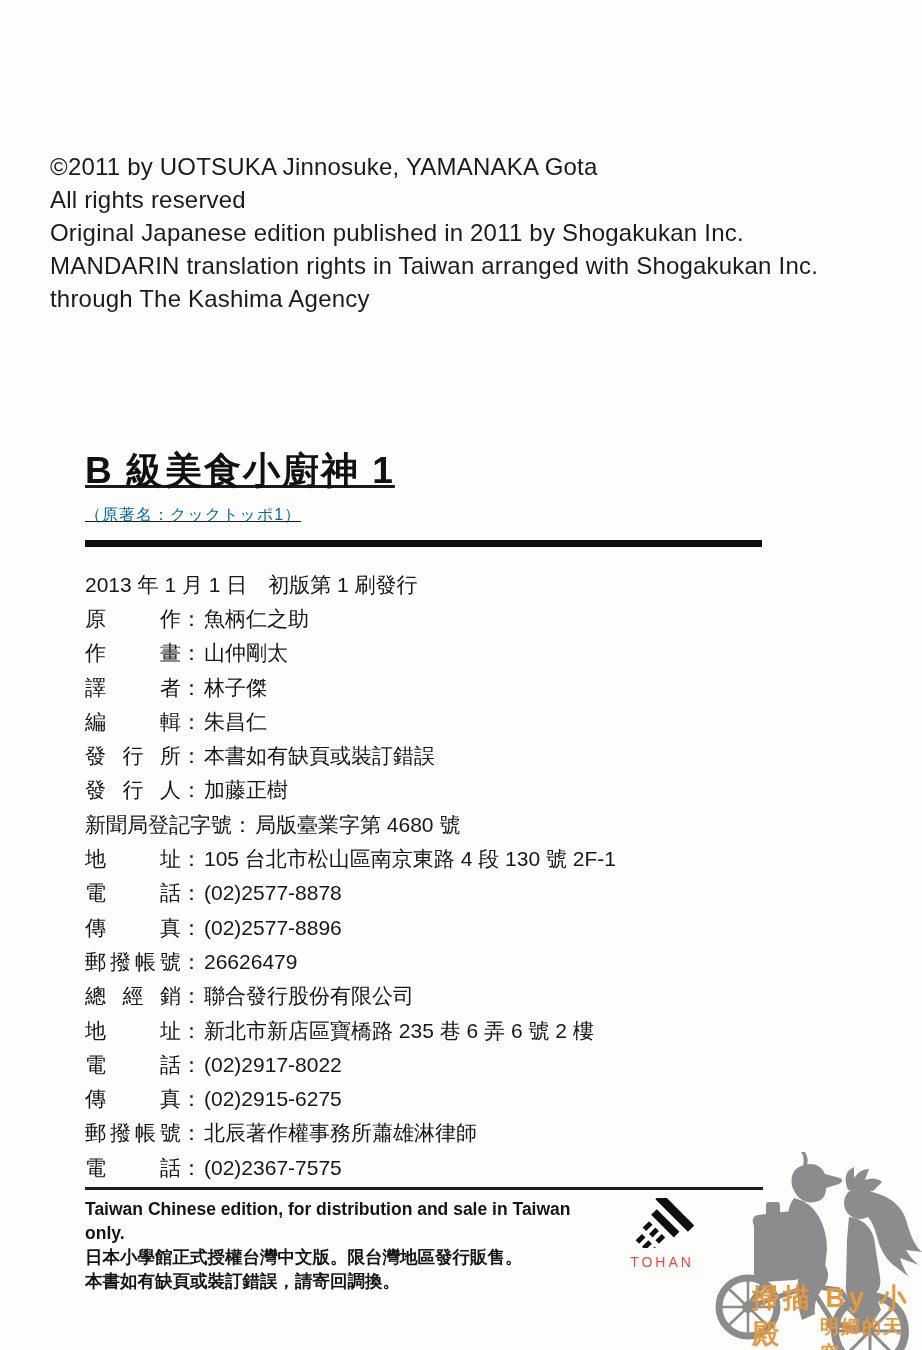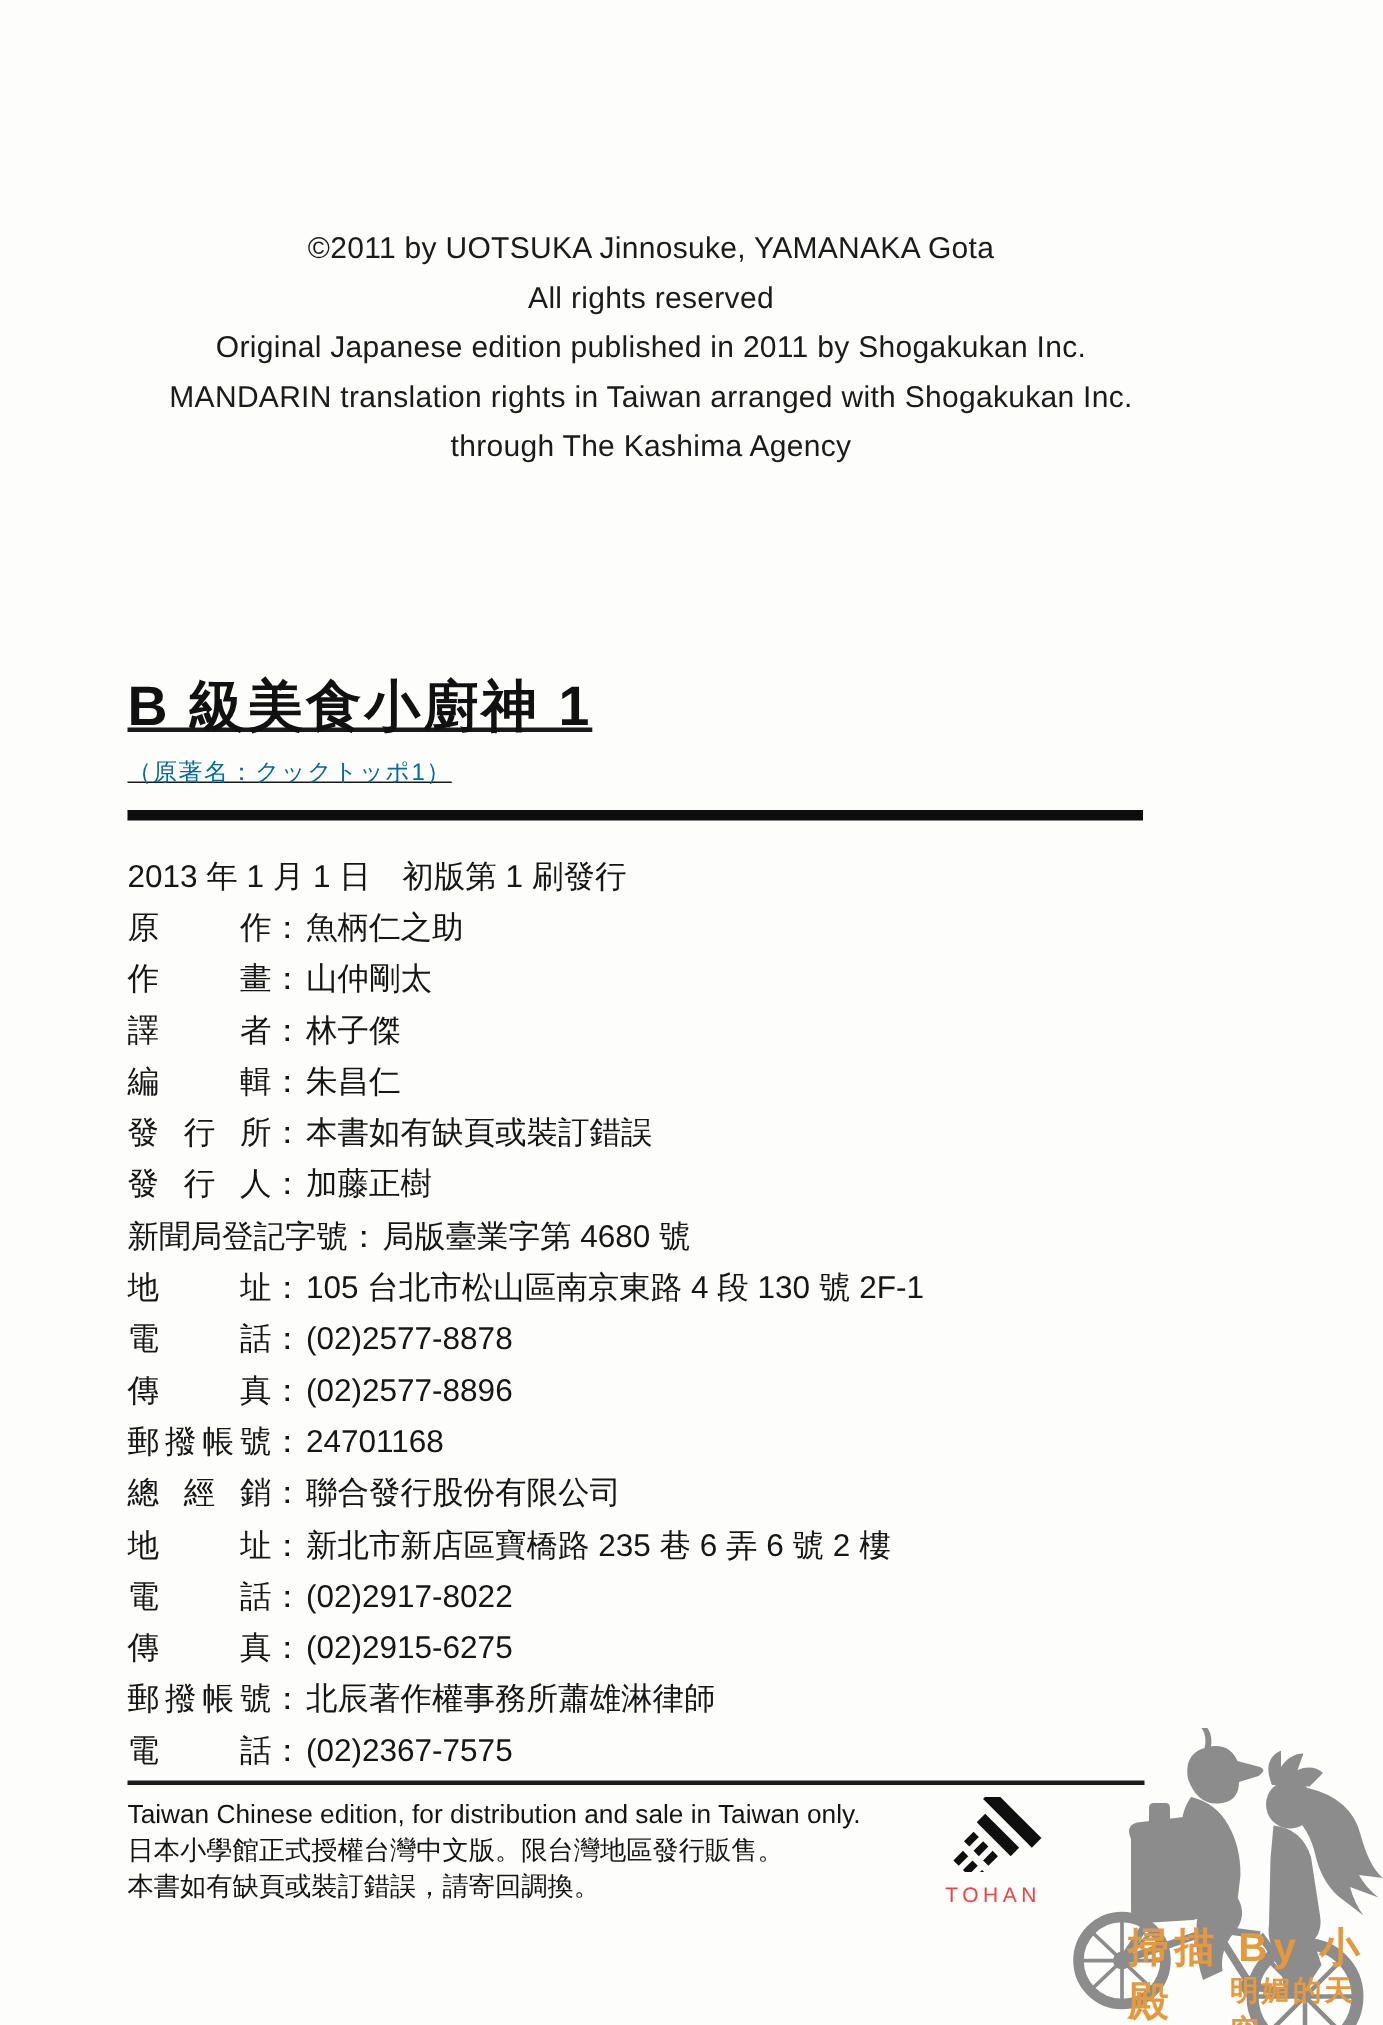--- a/index.html
+++ b/index.html
@@ -7,21 +7,21 @@
     width:922px;height:1350px;
     background:#fdfdfc;
     color:#1a1a1a;
     font-family:"Liberation Sans","DejaVu Sans",sans-serif;
     position:relative;
     overflow:hidden;
   }
   
   .copyright{
     position:absolute;top:150px;left:50px;width:768px;
-    text-align:center;font-size:20px;line-height:33px;
+    font-size:24px;line-height:33px;
     letter-spacing:.2px;color:#1b1b1b;
   }
   
   .title-block{position:absolute;left:85px;top:446px;width:678px;text-decoration:underline;}
   .book-title{
     font-size:37px;font-weight:600;letter-spacing:2px;
     margin:0;color:#111;
   }
   .orig-title{font-size:16px;margin-top:9px;letter-spacing:1px;color:#0369a1;}
   .thick-rule{height:7px;background:#0d0d0d;margin-top:14px;width:677px;}
@@ -35,21 +35,21 @@
     vertical-align:bottom;
   }
   .colon{display:inline-block;}
   .val{margin-left:2px;}
   
   .footer-divider{
     position:absolute;left:85px;top:1187px;width:678px;height:3px;background:#1c1c1c;
   }
   .notice{
     position:absolute;left:85px;top:1197px;width:520px;
-    font-size:17.5px;line-height:24px;color:#141414;
+    font-size:17.5px;line-height:24px;color:#141414;font-weight:bold;
   }
   .tohan{
     position:absolute;left:612px;top:1198px;width:100px;
     text-align:center;color:#ef4444;
   }
   .tohan-text{font-size:14px;letter-spacing:3px;margin-top:2px;}
   
   .silhouette{position:absolute;left:692px;top:1140px;width:230px;height:210px;}
   .watermark{position:absolute;color:#e5993f;font-weight:bold;}
   .wm1{
@@ -81,21 +81,21 @@
   <div class="row"><span class="lbl">原作</span><span class="colon">：</span><span class="val">魚柄仁之助</span></div>
   <div class="row"><span class="lbl">作畫</span><span class="colon">：</span><span class="val">山仲剛太</span></div>
   <div class="row"><span class="lbl">譯者</span><span class="colon">：</span><span class="val">林子傑</span></div>
   <div class="row"><span class="lbl">編輯</span><span class="colon">：</span><span class="val">朱昌仁</span></div>
   <div class="row"><span class="lbl">發行所</span><span class="colon">：</span><span class="val">本書如有缺頁或裝訂錯誤</span></div>
   <div class="row"><span class="lbl">發行人</span><span class="colon">：</span><span class="val">加藤正樹</span></div>
   <div class="row"><span class="lbl">新聞局登記字號</span><span class="colon">：</span><span class="val">局版臺業字第 4680 號</span></div>
   <div class="row"><span class="lbl">地址</span><span class="colon">：</span><span class="val">105 台北市松山區南京東路 4 段 130 號 2F-1</span></div>
   <div class="row"><span class="lbl">電話</span><span class="colon">：</span><span class="val">(02)2577-8878</span></div>
   <div class="row"><span class="lbl">傳真</span><span class="colon">：</span><span class="val">(02)2577-8896</span></div>
-  <div class="row"><span class="lbl">郵撥帳號</span><span class="colon">：</span><span class="val">24701168</span></div>
+  <div class="row"><span class="lbl">郵撥帳號</span><span class="colon">：</span><span class="val">26626479</span></div>
   <div class="row"><span class="lbl">總經銷</span><span class="colon">：</span><span class="val">聯合發行股份有限公司</span></div>
   <div class="row"><span class="lbl">地址</span><span class="colon">：</span><span class="val">新北市新店區寶橋路 235 巷 6 弄 6 號 2 樓</span></div>
   <div class="row"><span class="lbl">電話</span><span class="colon">：</span><span class="val">(02)2917-8022</span></div>
   <div class="row"><span class="lbl">傳真</span><span class="colon">：</span><span class="val">(02)2915-6275</span></div>
   <div class="row"><span class="lbl">郵撥帳號</span><span class="colon">：</span><span class="val">北辰著作權事務所蕭雄淋律師</span></div>
   <div class="row"><span class="lbl">電話</span><span class="colon">：</span><span class="val">(02)2367-7575</span></div>
 </div>
 
 <div class="footer-divider"></div>
 

